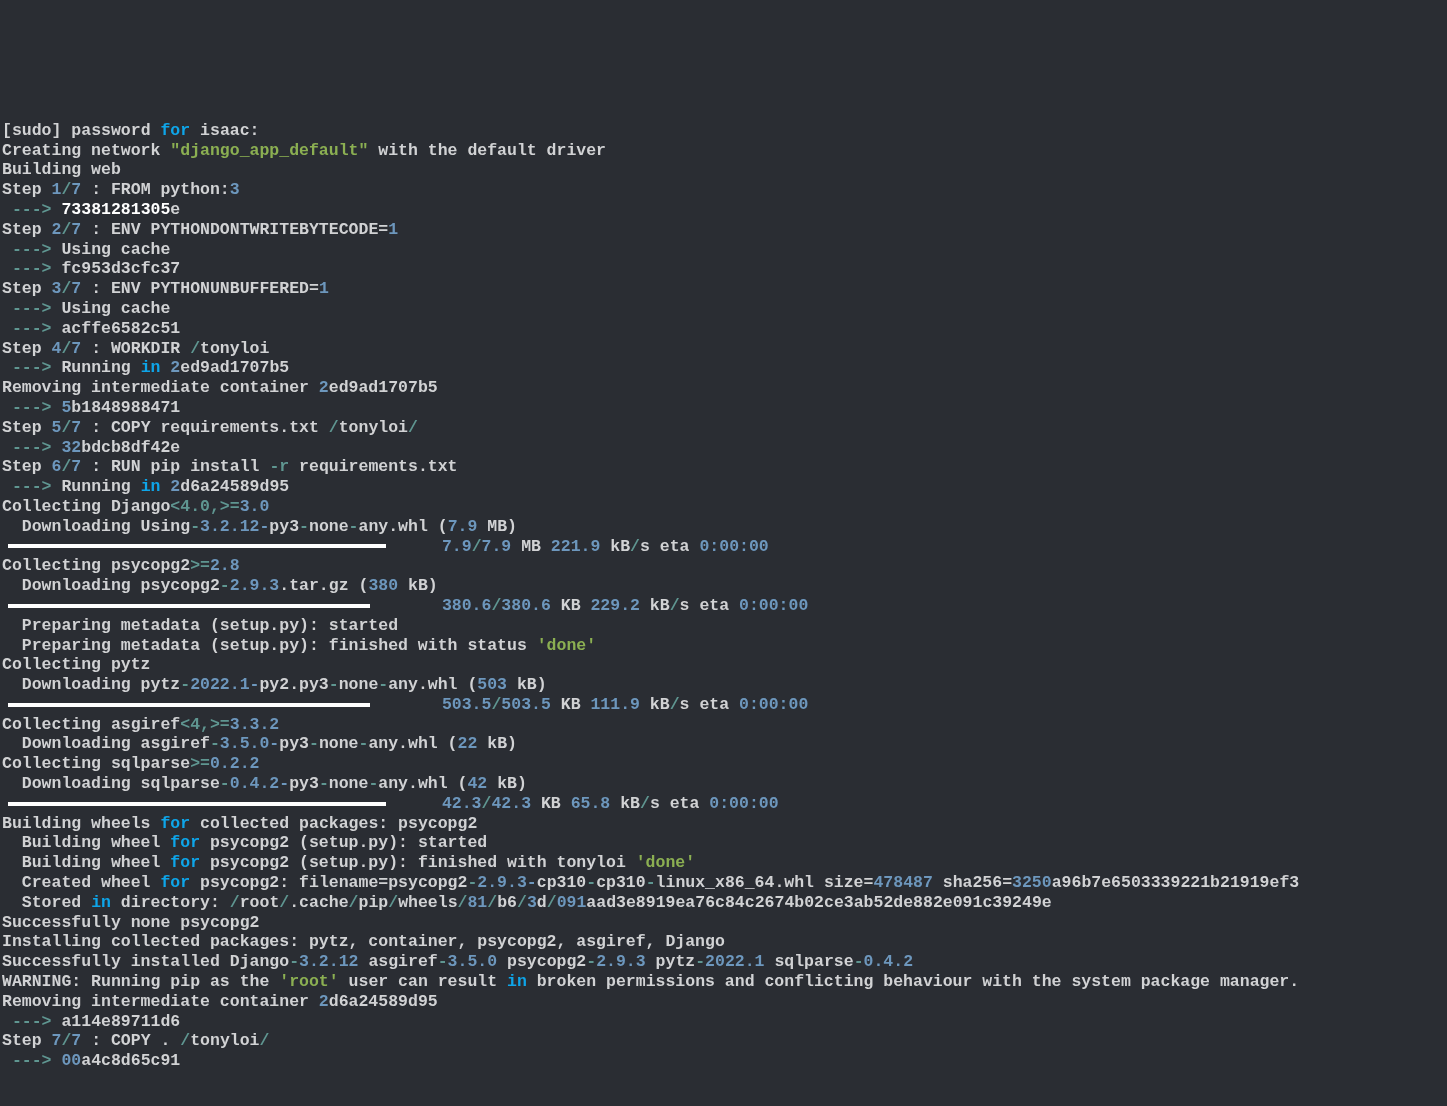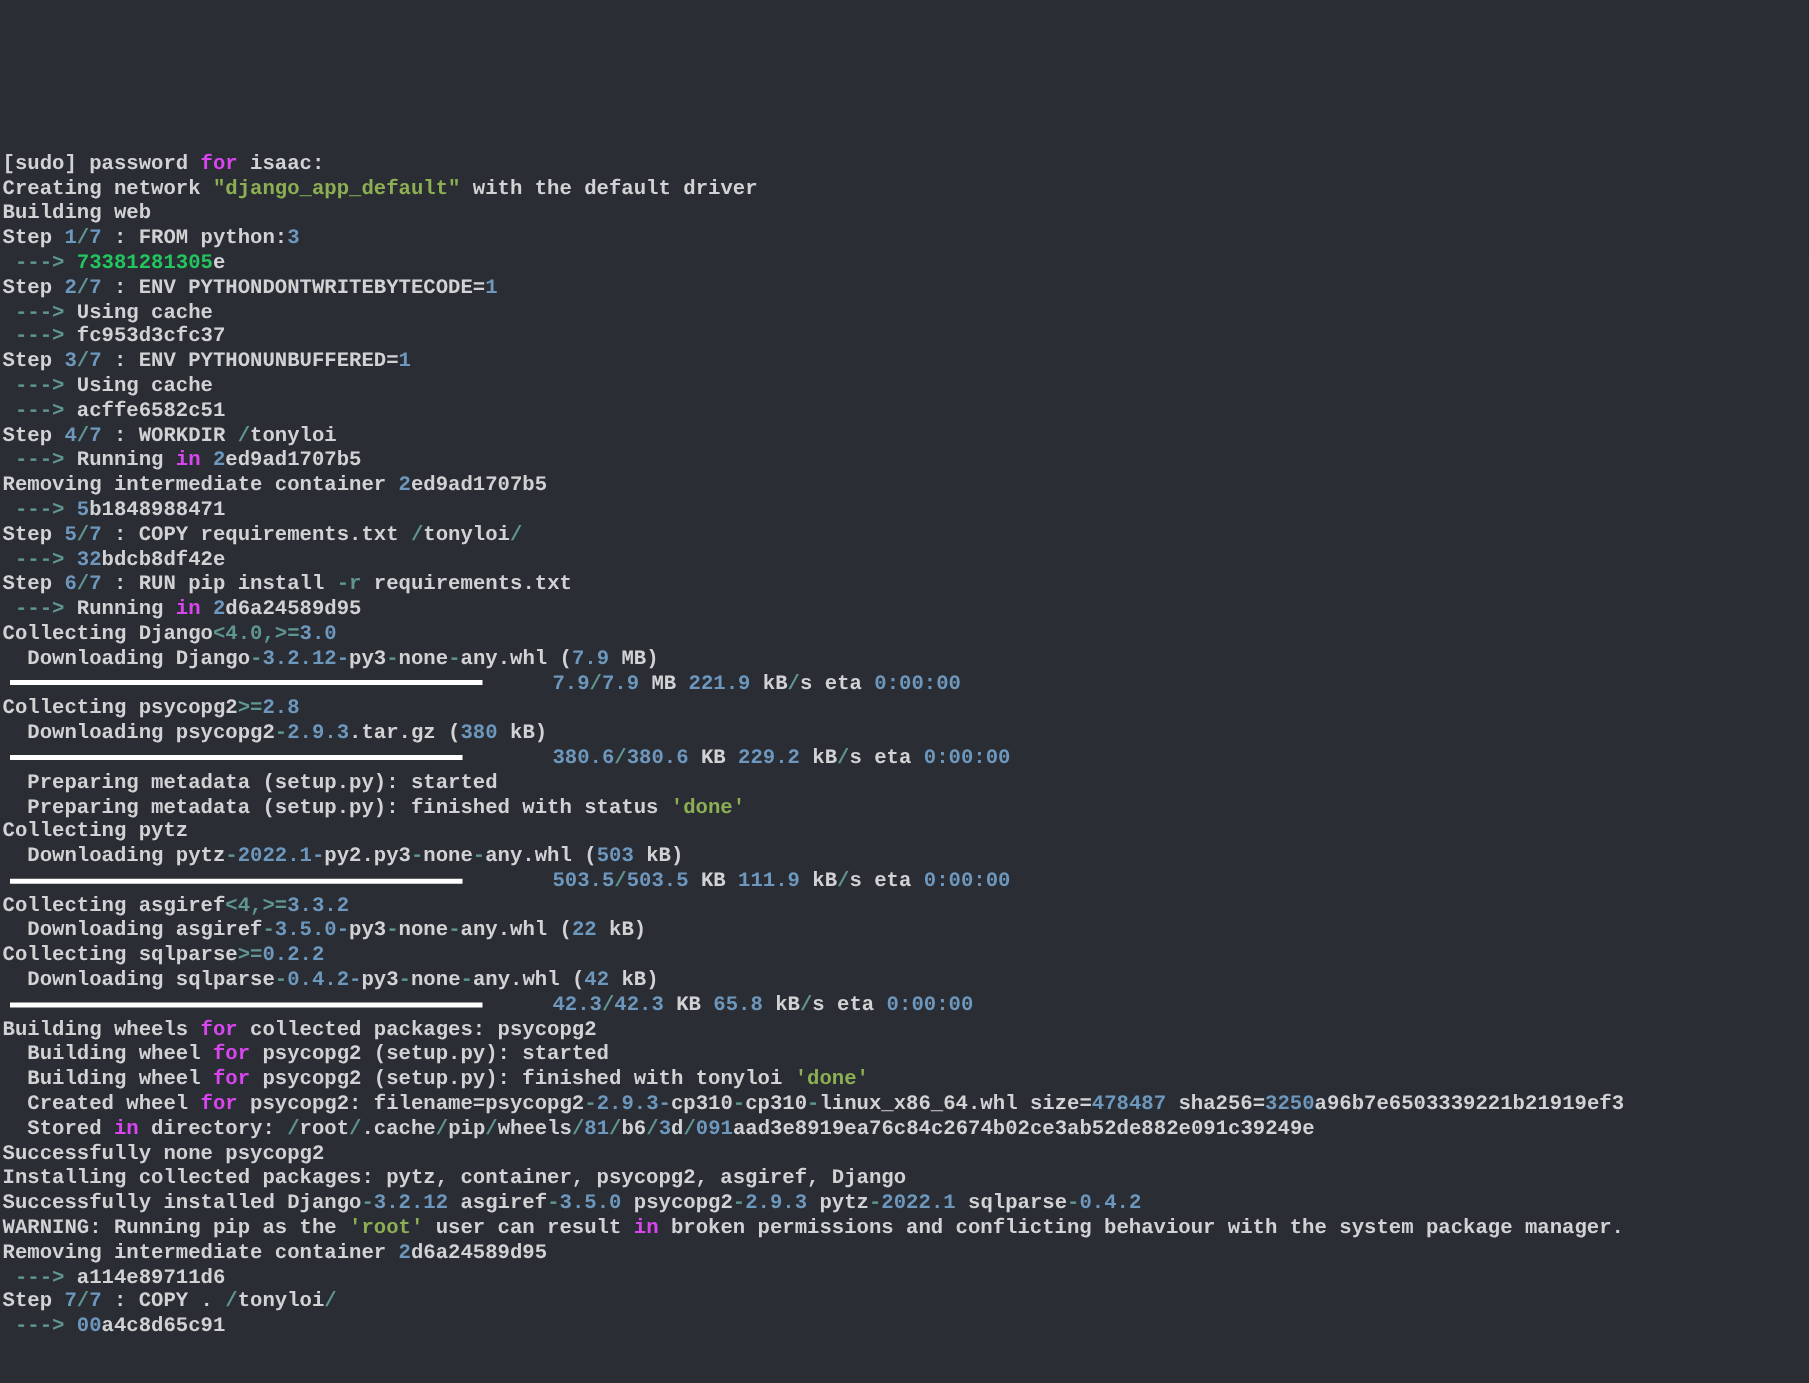--- a/index.html
+++ b/index.html
@@ -9,25 +9,25 @@
     color: #d1d2d4;
     font-family: Consolas, "Courier New", monospace;
     font-size: 16.5px;
     font-weight: 600;
     line-height: 1.2;
     white-space: pre;
     width: 1447px;
   }
   .term { padding: 2px 0 0 2px; }
   .c-default   { color: #d1d2d4; }
-  .c-orange    { color: #d946ef; }
+  .c-orange    { color: #0ea5e9; }
   .c-teal      { color: #5f9691; }
   .c-blue      { color: #6d97bd; }
   .c-green     { color: #8baf52; }
-  .c-hash      { color: #22c55e; }
+  .c-hash      { color: #ffffff; }
   .progress-bar {
     display: inline-block;
     height: 4px;
     background: #ffffff;
     vertical-align: middle;
     margin-left: 6px;
   }
   .pb-wrap { display: inline-block; width: 430px; }
 </style>
 </head>
@@ -49,21 +49,21 @@
 <span><span class="c-teal"> ---&gt; </span><span class="c-default">acffe6582c51</span></span>
 <span><span class="c-default">Step </span><span class="c-blue">4</span><span class="c-teal">/</span><span class="c-blue">7</span><span class="c-default"> : WORKDIR </span><span class="c-teal">/</span><span class="c-default">tonyloi</span></span>
 <span><span class="c-teal"> ---&gt; </span><span class="c-default">Running </span><span class="c-orange">in</span><span class="c-default"> </span><span class="c-blue">2</span><span class="c-default">ed9ad1707b5</span></span>
 <span><span class="c-default">Removing intermediate container </span><span class="c-blue">2</span><span class="c-default">ed9ad1707b5</span></span>
 <span><span class="c-teal"> ---&gt; </span><span class="c-blue">5</span><span class="c-default">b1848988471</span></span>
 <span><span class="c-default">Step </span><span class="c-blue">5</span><span class="c-teal">/</span><span class="c-blue">7</span><span class="c-default"> : COPY requirements.txt </span><span class="c-teal">/</span><span class="c-default">tonyloi</span><span class="c-teal">/</span></span>
 <span><span class="c-teal"> ---&gt; </span><span class="c-blue">32</span><span class="c-default">bdcb8df42e</span></span>
 <span><span class="c-default">Step </span><span class="c-blue">6</span><span class="c-teal">/</span><span class="c-blue">7</span><span class="c-default"> : RUN pip install </span><span class="c-teal">-r</span><span class="c-default"> requirements.txt</span></span>
 <span><span class="c-teal"> ---&gt; </span><span class="c-default">Running </span><span class="c-orange">in</span><span class="c-default"> </span><span class="c-blue">2</span><span class="c-default">d6a24589d95</span></span>
 <span><span class="c-default">Collecting Django</span><span class="c-teal">&lt;4.0,</span><span class="c-teal">&gt;=</span><span class="c-blue">3.0</span></span>
-<span><span class="c-default">  Downloading Django</span><span class="c-teal">-</span><span class="c-blue">3.2.12-</span><span class="c-default">py3</span><span class="c-teal">-</span><span class="c-default">none</span><span class="c-teal">-</span><span class="c-default">any.whl (</span><span class="c-blue">7.9</span><span class="c-default"> MB)</span></span>
+<span><span class="c-default">  Downloading Using</span><span class="c-teal">-</span><span class="c-blue">3.2.12-</span><span class="c-default">py3</span><span class="c-teal">-</span><span class="c-default">none</span><span class="c-teal">-</span><span class="c-default">any.whl (</span><span class="c-blue">7.9</span><span class="c-default"> MB)</span></span>
 <span><span class="pb-wrap"><span class="progress-bar" style="width:378px"></span></span> <span class="c-blue">7.9</span><span class="c-teal">/</span><span class="c-blue">7.9</span><span class="c-default"> MB </span><span class="c-blue">221.9</span><span class="c-default"> kB</span><span class="c-teal">/</span><span class="c-default">s eta </span><span class="c-blue">0:00:00</span></span>
 <span><span class="c-default">Collecting psycopg2</span><span class="c-teal">&gt;=</span><span class="c-blue">2.8</span></span>
 <span><span class="c-default">  Downloading psycopg2</span><span class="c-teal">-</span><span class="c-blue">2.9.3</span><span class="c-default">.tar.gz (</span><span class="c-blue">380</span><span class="c-default"> kB)</span></span>
 <span><span class="pb-wrap"><span class="progress-bar" style="width:362px"></span></span> <span class="c-blue">380.6</span><span class="c-teal">/</span><span class="c-blue">380.6</span><span class="c-default"> KB </span><span class="c-blue">229.2</span><span class="c-default"> kB</span><span class="c-teal">/</span><span class="c-default">s eta </span><span class="c-blue">0:00:00</span></span>
 <span class="c-default">  Preparing metadata (setup.py): started</span>
 <span><span class="c-default">  Preparing metadata (setup.py): finished with status </span><span class="c-green">'done'</span></span>
 <span class="c-default">Collecting pytz</span>
 <span><span class="c-default">  Downloading pytz</span><span class="c-teal">-</span><span class="c-blue">2022.1-</span><span class="c-default">py2.py3</span><span class="c-teal">-</span><span class="c-default">none</span><span class="c-teal">-</span><span class="c-default">any.whl (</span><span class="c-blue">503</span><span class="c-default"> kB)</span></span>
 <span><span class="pb-wrap"><span class="progress-bar" style="width:362px"></span></span> <span class="c-blue">503.5</span><span class="c-teal">/</span><span class="c-blue">503.5</span><span class="c-default"> KB </span><span class="c-blue">111.9</span><span class="c-default"> kB</span><span class="c-teal">/</span><span class="c-default">s eta </span><span class="c-blue">0:00:00</span></span>
 <span><span class="c-default">Collecting asgiref</span><span class="c-teal">&lt;4,</span><span class="c-teal">&gt;=</span><span class="c-blue">3.3.2</span></span>

